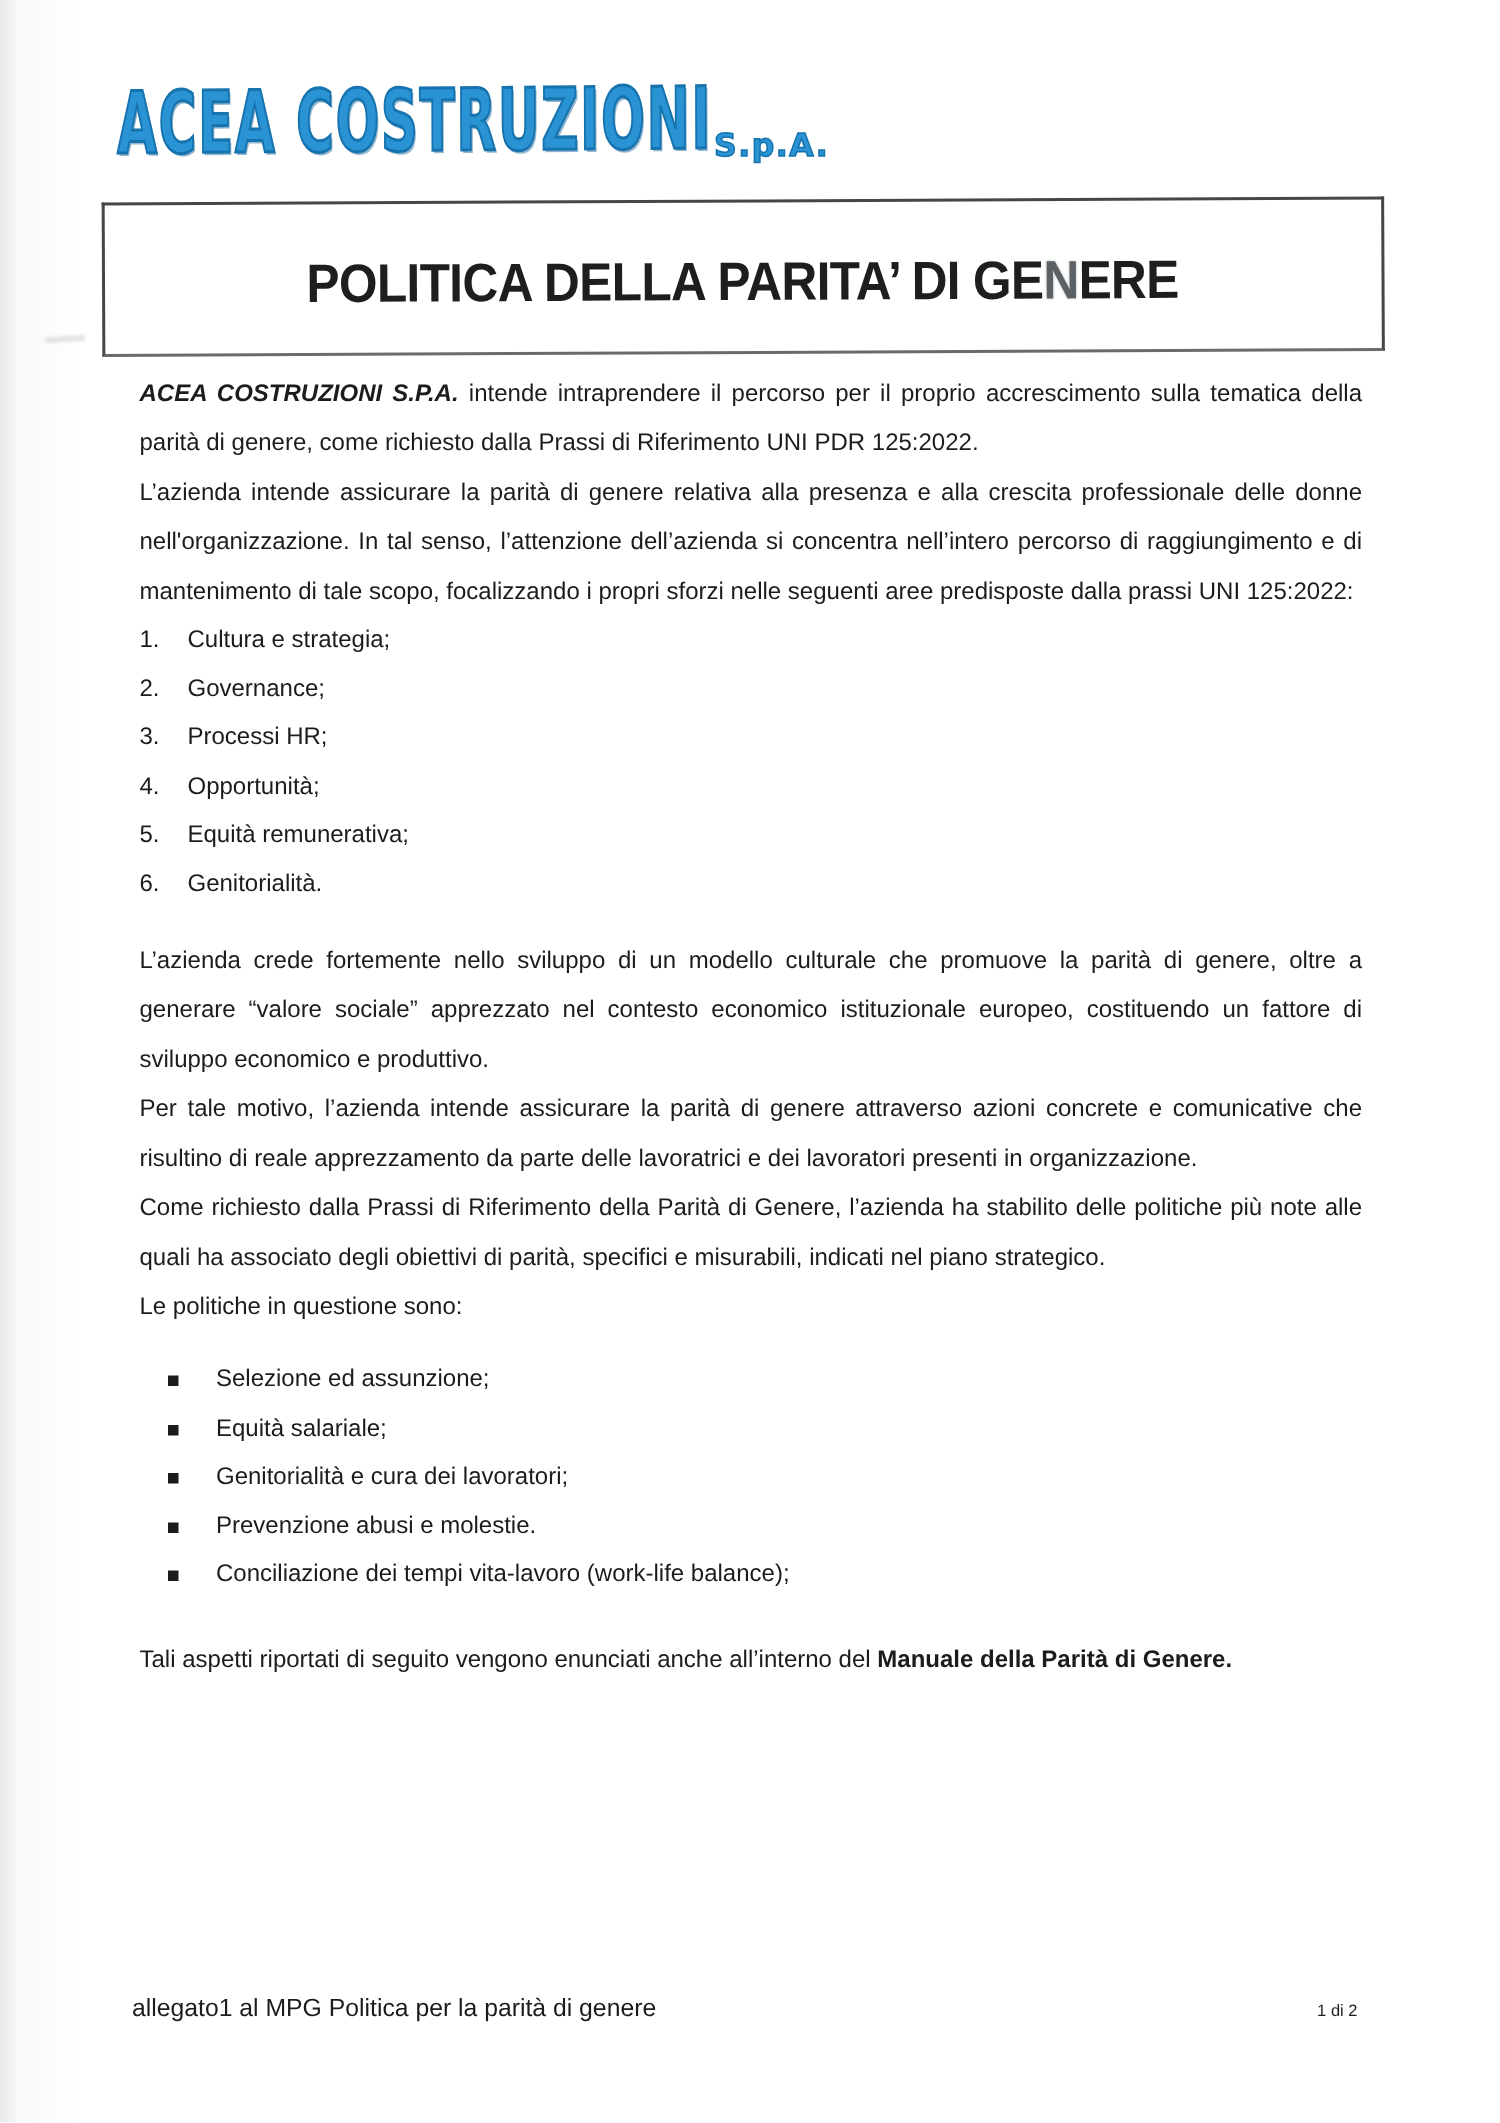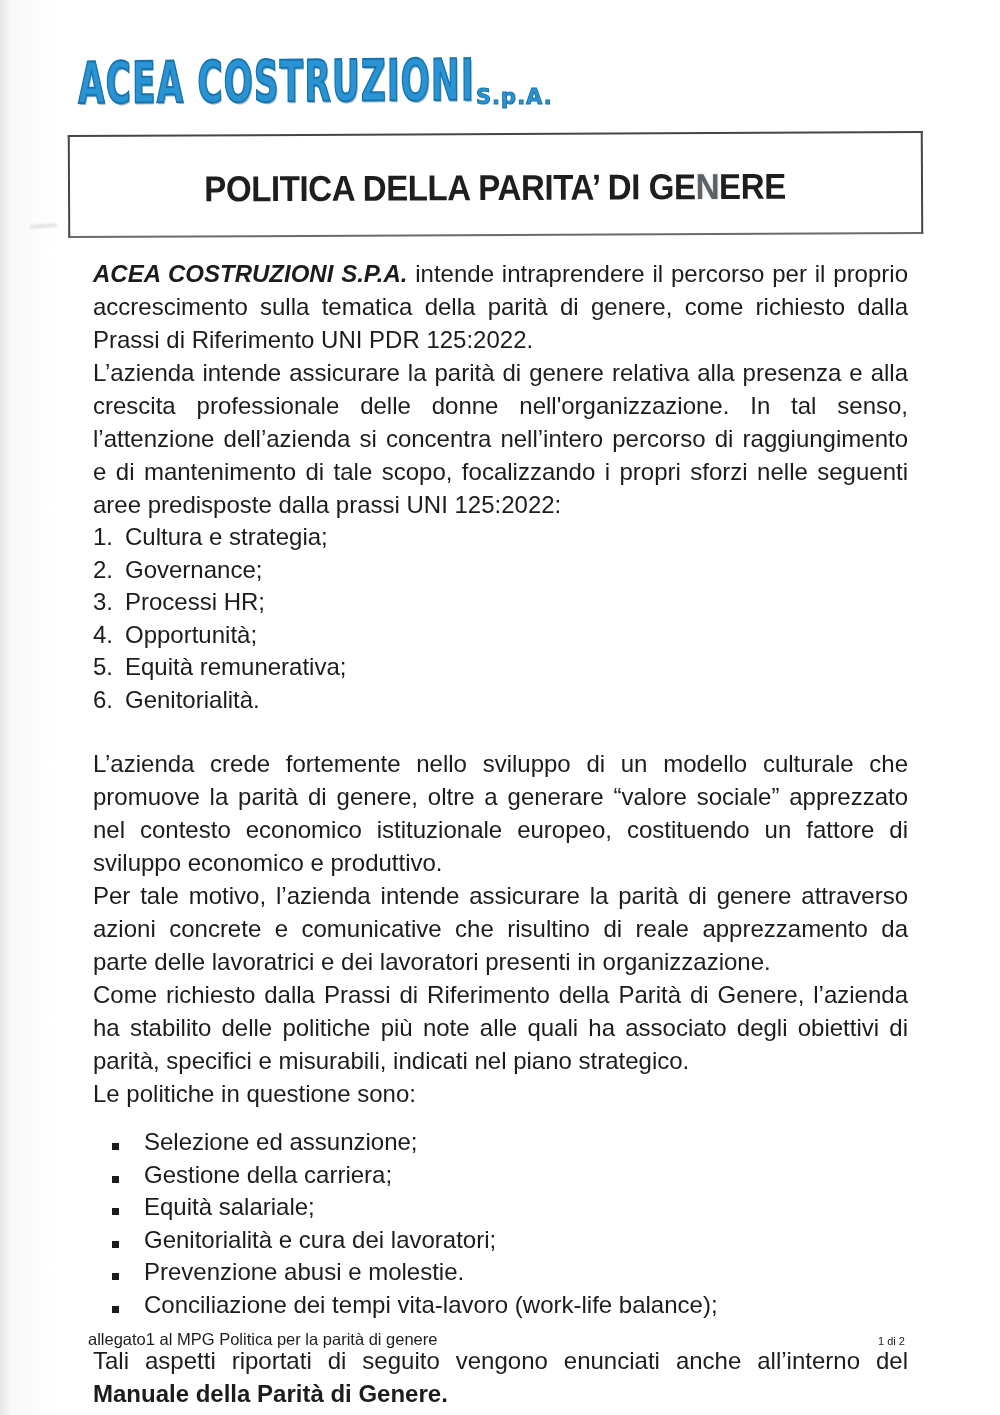--- a/index.html
+++ b/index.html
@@ -79,29 +79,29 @@
     white-space: nowrap;
     letter-spacing: -0.5px;
     color: #1e1e1e;
     transform: scaleX(0.92);
   }
   .doc-title .faded { color: #5c6166; text-shadow: 0 0 2px rgba(120,126,132,0.55); }
 
   
   .content {
     position: absolute;
-    left: 93px; top: 257px;
+    left: 93px; top: 246px;
     width: 815px;
-    font-size: 24px;
+    font-size: 16px;
     line-height: 33px;
     text-align: justify;
   }
   .para { margin: 0; }
   .lead { font-weight: bold; font-style: italic; }
-  .gap-top { margin-top: 31px; }
+  .gap-top { margin-top: 18px; }
   .gap-top-sm { margin-top: 23px; }
 
   .num-list { margin: 0; padding: 0; list-style: none; line-height: 32.5px; }
   .num-item { display: flex; text-align: left; }
   .num-marker { flex: 0 0 32px; }
 
   .bullet-list { margin: 16px; padding: 0; list-style: none; line-height: 32.5px; }
   .bullet-item { display: flex; text-align: left; }
   .bullet-glyph-cell { flex: 0 0 32px; position: relative; padding-left: 3px; }
   .bullet-square {
@@ -181,24 +181,20 @@
 
     <p class="para">Le politiche in questione sono:</p>
 
     <ul class="bullet-list">
       <li class="bullet-item">
           <span class="bullet-glyph-cell"><span class="bullet-square"></span></span>
           <span>Selezione ed assunzione;</span>
         </li>
       <li class="bullet-item">
           <span class="bullet-glyph-cell"><span class="bullet-square"></span></span>
-          <span>Gestione della carriera;</span>
-        </li>
-      <li class="bullet-item">
-          <span class="bullet-glyph-cell"><span class="bullet-square"></span></span>
           <span>Equità salariale;</span>
         </li>
       <li class="bullet-item">
           <span class="bullet-glyph-cell"><span class="bullet-square"></span></span>
           <span>Genitorialità e cura dei lavoratori;</span>
         </li>
       <li class="bullet-item">
           <span class="bullet-glyph-cell"><span class="bullet-square"></span></span>
           <span>Prevenzione abusi e molestie.</span>
         </li>

